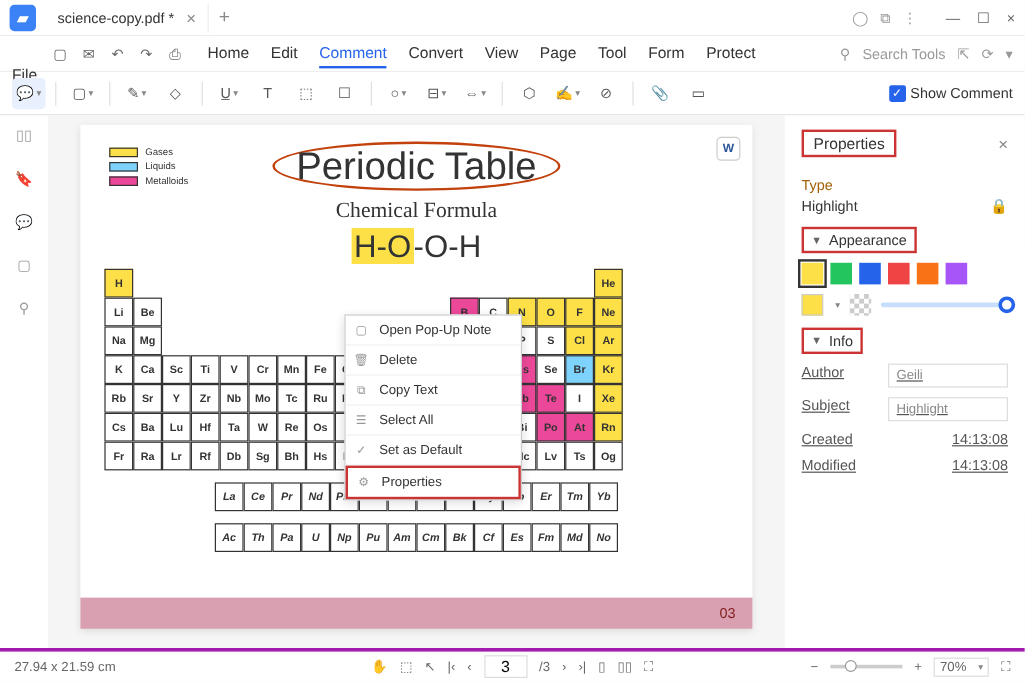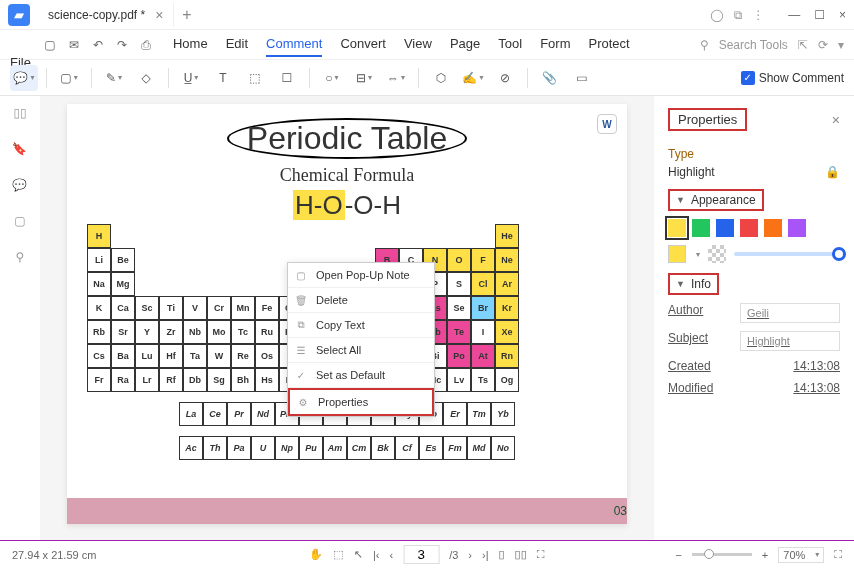--- a/index.html
+++ b/index.html
@@ -40,37 +40,37 @@
 
 
 .page { width: 560px; height: 420px; background: #fff; margin: 0 auto; box-shadow: 0 2px 6px rgba(0,0,0,0.1); position: relative; padding: 18px 24px; }
 .word-icon { position: absolute; top: 10px; right: 10px; width: 20px; height: 20px; border: 1px solid #ccc; border-radius: 4px; display: flex; align-items: center; justify-content: center; color: #2b579a; font-size: 10px; font-weight: bold; }
 
 .legend { position: absolute; top: 18px; left: 24px; font-size: 8px; }
 .legend-row { display: flex; align-items: center; gap: 6px; margin-bottom: 3px; }
 .legend-sw { width: 24px; height: 8px; border: 1px solid #333; }
 
 .title-cursive { font-family: 'Brush Script MT', cursive; font-size: 32px; text-align: center; margin-top: -4px; }
-.title-circle { border: 2px solid #000000; border-radius: 50%; padding: 0 18px; display: inline-block; }
+.title-circle { border: 2px solid #c2410c; border-radius: 50%; padding: 0 18px; display: inline-block; }
 .subtitle { font-family: 'Brush Script MT', cursive; font-size: 18px; text-align: center; margin-top: 6px; }
 .formula { font-family: 'Brush Script MT', cursive; font-size: 26px; text-align: center; margin-top: 4px; }
 .hl { background: #fde047; padding: 0 2px; }
 
 
 .ptable { position: absolute; top: 120px; left: 20px; right: 20px; font-size: 7px; }
 .ptrow { display: flex; height: 24px; }
 .cell { width: 24px; height: 24px; border: 1px solid #333; display: flex; flex-direction: column; align-items: center; justify-content: center; background: #fff; }
 .cell .sym { font-weight: bold; font-size: 9px; }
 .cell.gas { background: #fde047; }
 .cell.liq { background: #7dd3fc; }
 .cell.met { background: #ec4899; }
 
 .lantrow { display: flex; justify-content: center; margin-top: 10px; font-style: italic; }
 
-.page-footer { position: absolute; bottom: 0; left: 0; right: 0; height: 26px; background: #d8a0b0; color: #14532d; display: flex; align-items: center; justify-content: flex-end; padding: 0 0; font-size: 12px; }
+.page-footer { position: absolute; bottom: 0; left: 0; right: 0; height: 26px; background: #d8a0b0; color: #7f1d1d; display: flex; align-items: center; justify-content: flex-end; padding: 0 14px; font-size: 12px; }
 
 
 .context-menu { position: absolute; top: 158px; left: 220px; width: 148px; background: #fff; border: 1px solid #ccc; box-shadow: 0 2px 8px rgba(0,0,0,0.15); font-size: 11px; }
 .cm-item { padding: 6px 8px 6px 28px; position: relative; border-bottom: 1px solid #f0f0f0; }
 .cm-item:last-child { border: 2px solid #cc3333; }
 .cm-icon { position: absolute; left: 6px; top: 5px; width: 14px; height: 14px; color: #999; display: flex; align-items: center; justify-content: center; font-size: 10px; }
 
 
 .panel-header { display: flex; align-items: center; justify-content: space-between; padding: 4px 0 8px 0; }
 .panel-title { border: 2px solid #cc3333; padding: 2px 8px; font-size: 13px; }
@@ -85,21 +85,21 @@
 .color-sw.sel { outline: 2px solid #333; outline-offset: 1px; }
 .opacity-row { display: flex; align-items: center; gap: 8px; margin: 8px 0; }
 .opacity-sw { width: 18px; height: 18px; background: #fde047; border: 1px solid #ccc; }
 .checker { width: 18px; height: 18px; background: repeating-conic-gradient(#ccc 0 25%, #fff 0 50%) 0 0/8px 8px; }
 .slider { flex: 1; height: 4px; background: #c7dffc; border-radius: 2px; position: relative; }
 .slider-thumb { position: absolute; right: -6px; top: -5px; width: 14px; height: 14px; border-radius: 50%; background: #fff; border: 3px solid #2563eb; }
 .info-row { display: flex; justify-content: space-between; margin: 8px 0; font-size: 12px; color: #555; text-decoration: underline; }
 .info-input { width: 100px; padding: 3px 6px; border: 1px solid #ddd; font-size: 11px; color: #888; }
 
 
-.statusbar { position: absolute; bottom: 0; left: 0; right: 0; height: 28px; display: flex; align-items: center; padding: 0 12px; border-top: 1px solid #a21caf; font-size: 11px; color: #666; background: #fff; }
+.statusbar { position: absolute; bottom: 0; left: 0; right: 0; height: 28px; display: flex; align-items: center; padding: 0 12px; border-top: 3px solid #a21caf; font-size: 11px; color: #666; background: #fff; }
 .status-center { position: absolute; left: 50%; transform: translateX(-50%); display: flex; align-items: center; gap: 10px; }
 .status-right { margin-left: auto; display: flex; align-items: center; gap: 10px; }
 .page-input { width: 36px; text-align: center; border: 1px solid #ddd; padding: 1px; }
 .zoom-slider { width: 60px; height: 3px; background: #ccc; position: relative; }
 .zoom-thumb { position: absolute; left: 12px; top: -4px; width: 10px; height: 10px; border-radius: 50%; background: #fff; border: 1px solid #999; }
 .zoom-box { width: 46px; border: 1px solid #ddd; padding: 1px 4px; display: flex; justify-content: space-between; align-items: center; }
 </style>
 </head>
 <body>
 
@@ -183,20 +183,34 @@
     <span>▯▯</span>
     <span>🔖</span>
     <span>💬</span>
     <span>▢</span>
     <span>⚲</span>
   </div>
 
   <div class="doc-area">
     <div class="page">
       <div class="word-icon">W</div>
+      <div class="legend">
+        <div class="legend-row">
+            <div class="legend-sw" style="background:#fde047"></div>
+            <span>Gases</span>
+          </div>
+        <div class="legend-row">
+            <div class="legend-sw" style="background:#7dd3fc"></div>
+            <span>Liquids</span>
+          </div>
+        <div class="legend-row">
+            <div class="legend-sw" style="background:#ec4899"></div>
+            <span>Metalloids</span>
+          </div>
+      </div>
       <div class="title-cursive"><span class="title-circle">Periodic Table</span></div>
       <div class="subtitle">Chemical Formula</div>
       <div class="formula"><span class="hl">H-O</span><span>-O-H</span></div>
 
       <div class="ptable">
         <div class="ptrow">
             <div class="cell gas">
               <span class="sym">H</span>
             </div>
             <div style="width: 384px;"></div>

